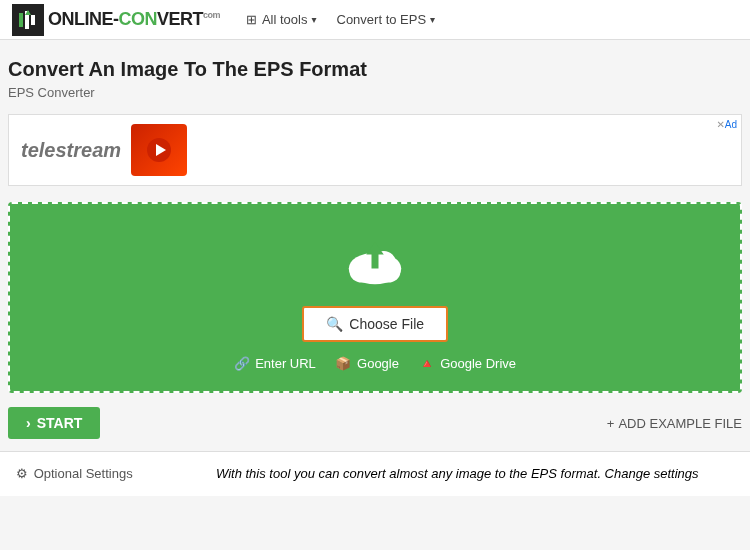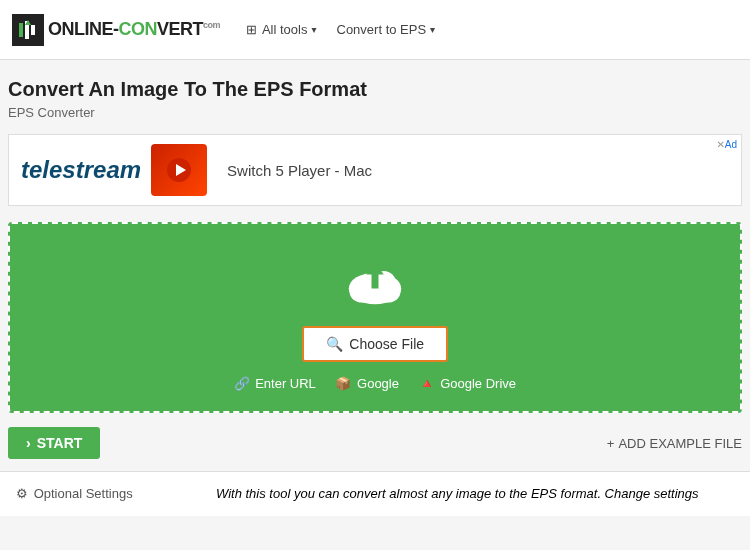--- a/index.html
+++ b/index.html
@@ -5,21 +5,21 @@
     * { box-sizing: border-box; margin: 0; padding: 0; }
     body { font-family: Arial, sans-serif; background: #f5f5f5; font-size: 14px; color: #333; width: 750px; }
 
     
     .header {
       background: #fff;
       border-bottom: 1px solid #ddd;
       display: flex;
       align-items: center;
       padding: 0 12px;
-      height: 60px;
+      height: 40px;
     }
     .logo {
       display: flex;
       align-items: center;
       margin-right: 16px;
     }
     .logo-icon {
       width: 32px;
       height: 32px;
       background: #222;
@@ -131,22 +131,22 @@
       font-size: 10px;
       color: #999;
       cursor: pointer;
     }
     .ad-logo-area {
       display: flex;
       align-items: center;
       gap: 10px;
     }
     .telestream-logo {
-      font-size: 24px;
-      color: #0c4a6e;
+      font-size: 20px;
+      color: #737373;
       font-weight: bold;
       font-style: italic;
     }
     .ad-img-placeholder {
       width: 56px;
       height: 52px;
       background: linear-gradient(135deg, #cc2200, #ff4400);
       border-radius: 4px;
       display: flex;
       align-items: center;
@@ -307,21 +307,20 @@
     <span class="ad-close">✕</span>
     <div class="ad-logo-area">
       <span class="telestream-logo">telestream</span>
       <div class="ad-img-placeholder">
         <svg width="30" height="30" viewBox="0 0 30 30">
           <circle cx="15" cy="15" r="12" fill="#cc2200"></circle>
           <polygon points="12,9 22,15 12,21" fill="white"></polygon>
         </svg>
       </div>
     </div>
-    <span class="ad-text">Switch 5 Player - Mac</span>
   </div>
 
   <div class="upload-area">
     
     <div class="upload-icon">
       <svg class="cloud-icon" viewBox="0 0 80 60" xmlns="http://www.w3.org/2000/svg">
 
         <ellipse cx="40" cy="38" rx="30" ry="18" fill="white"></ellipse>
         <ellipse cx="25" cy="42" rx="14" ry="12" fill="white"></ellipse>
         <ellipse cx="55" cy="42" rx="14" ry="12" fill="white"></ellipse>

